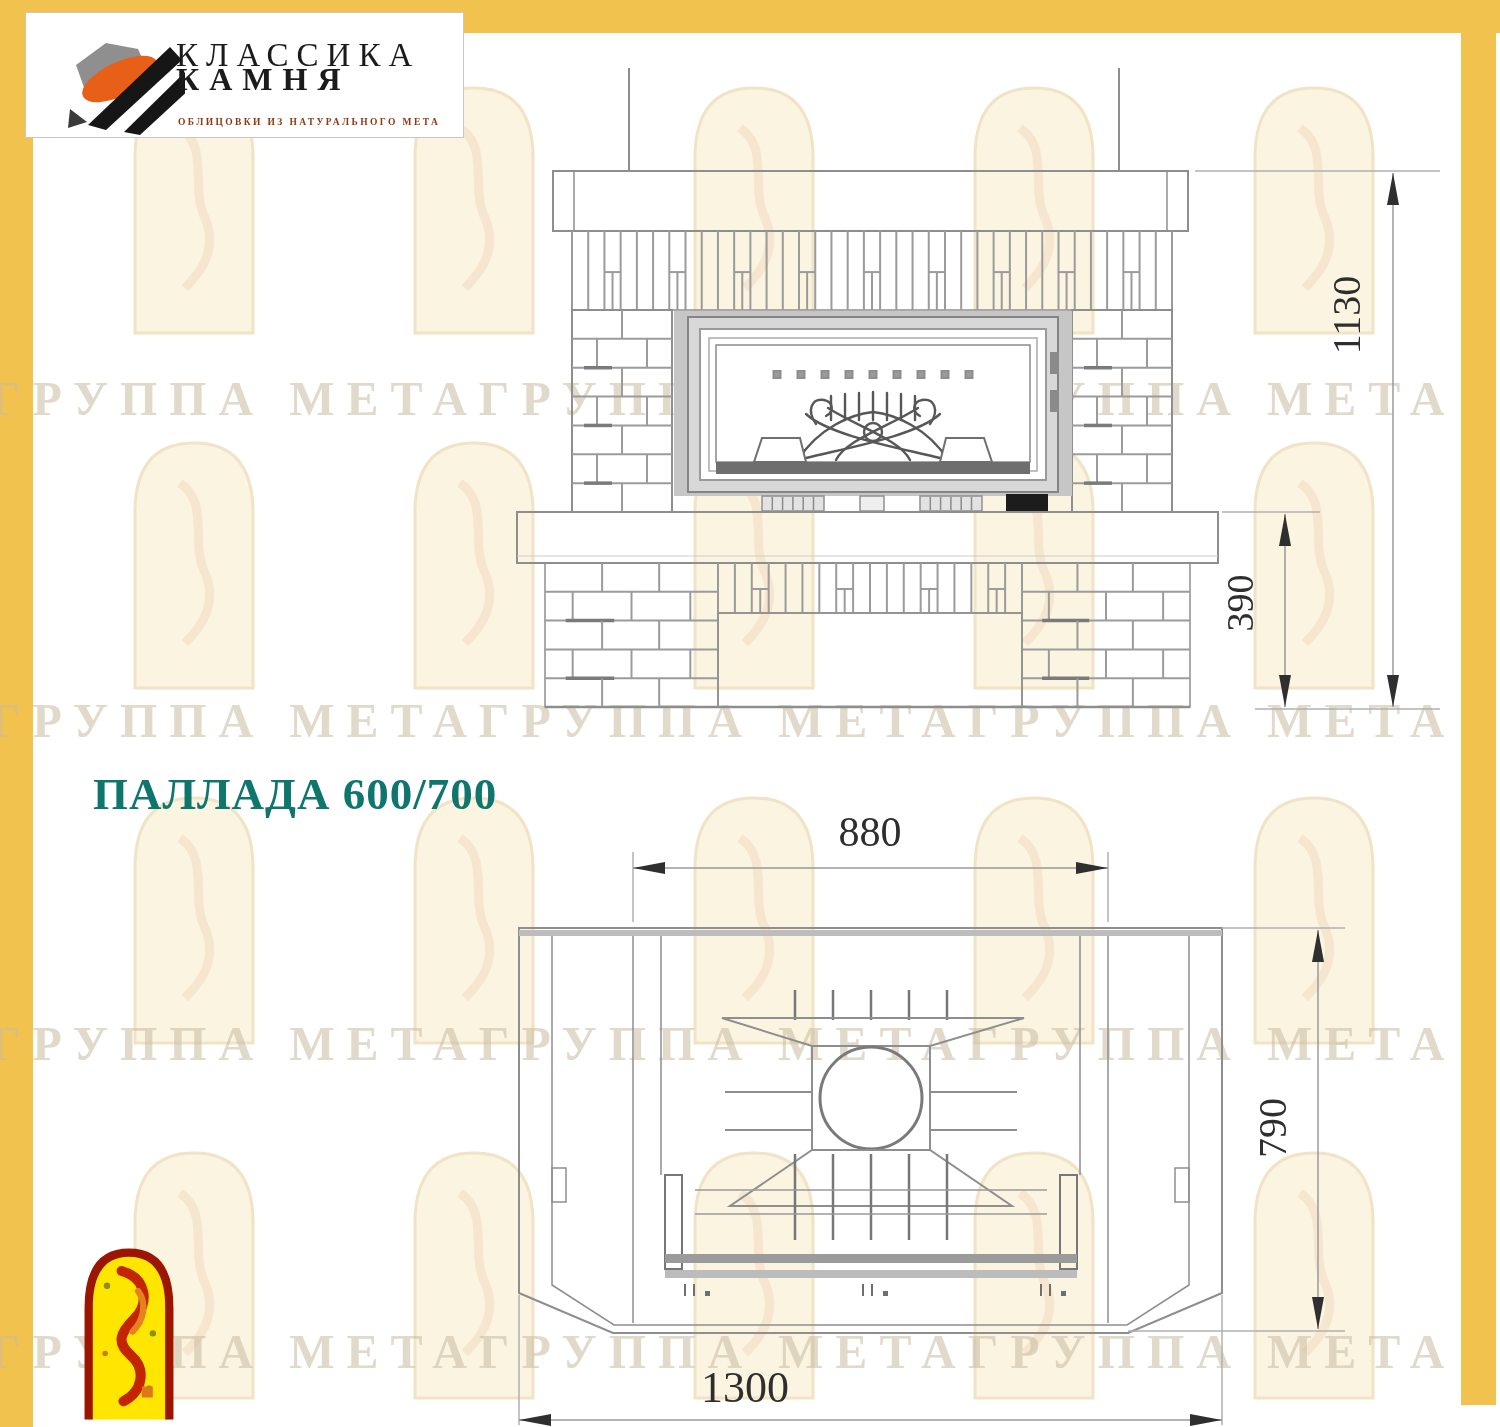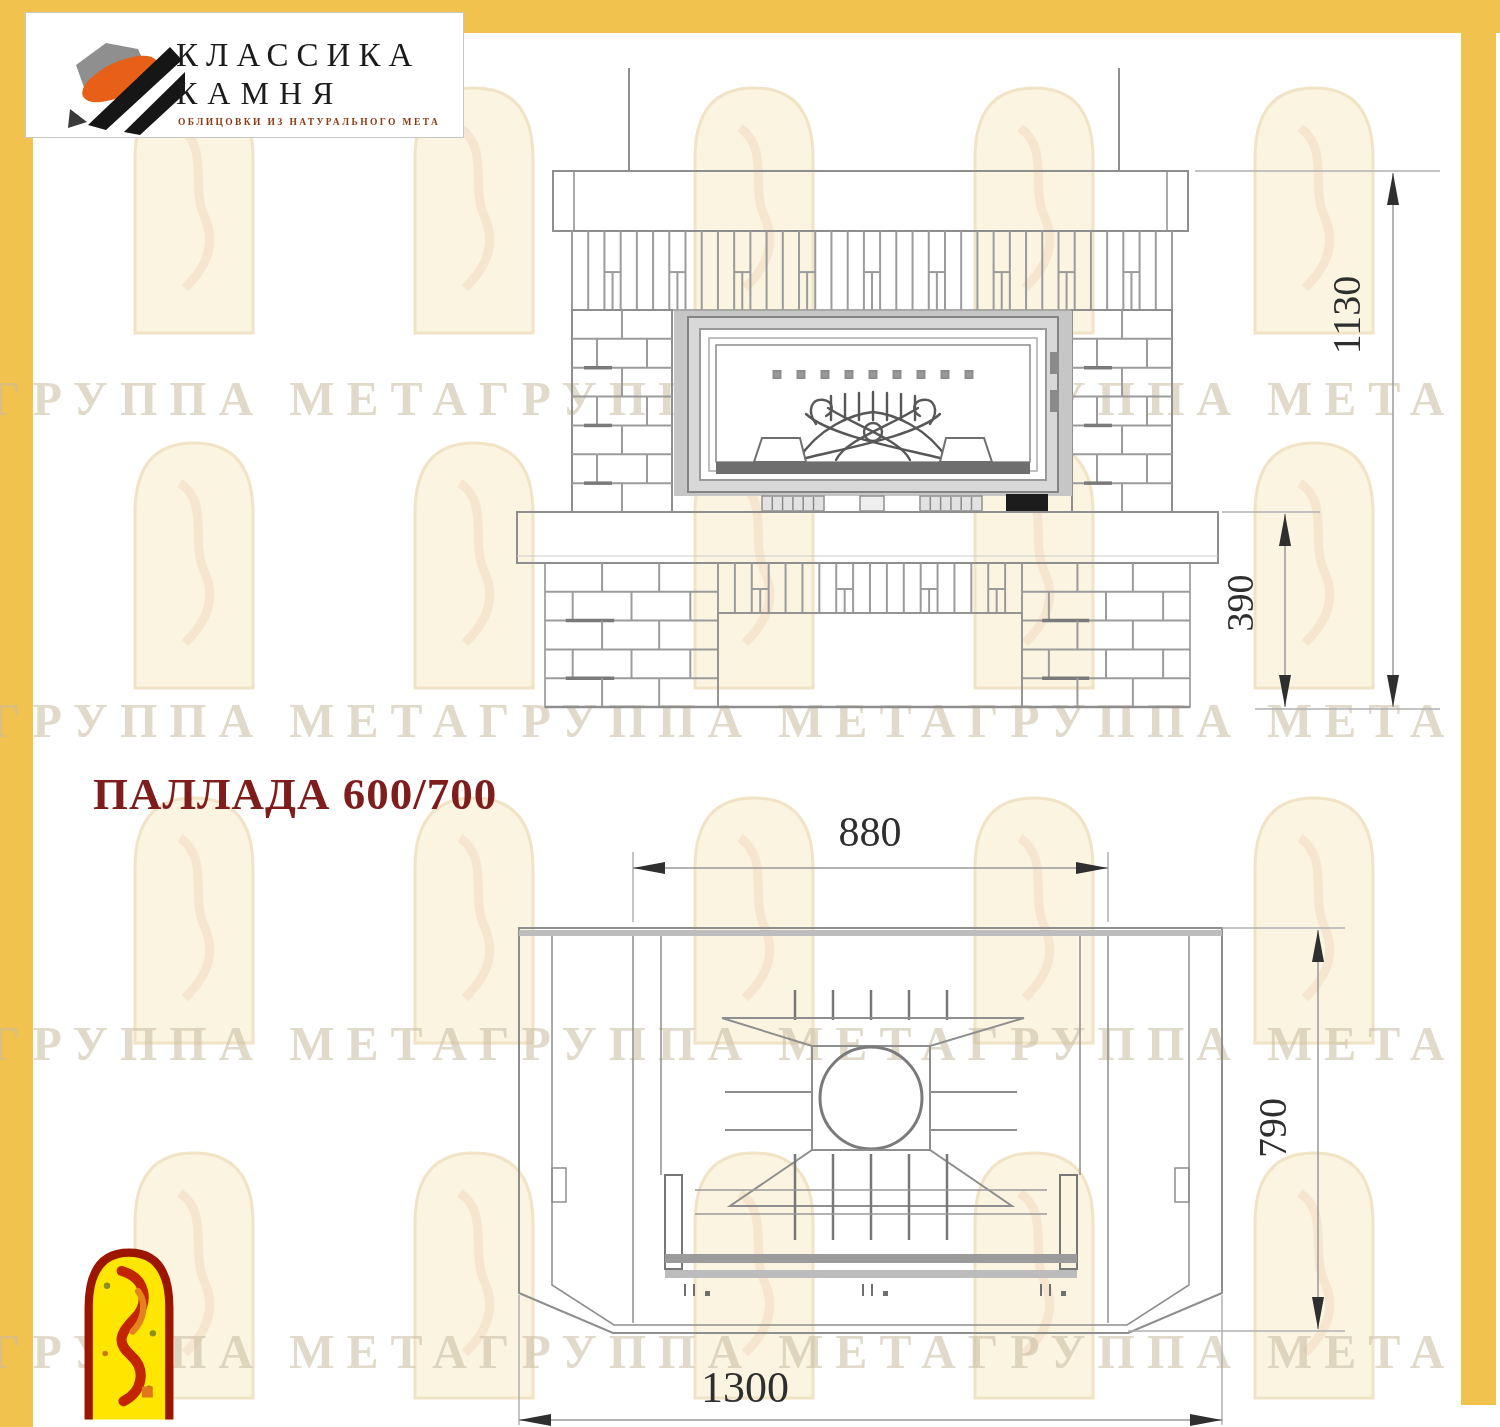--- a/index.html
+++ b/index.html
@@ -6,26 +6,26 @@
   body{width:1500px;height:1427px;position:relative;background:#ffffff;overflow:hidden;
        font-family:"Liberation Serif",serif;}
   .bar{position:absolute;background:#F2C24F}
   #bar-top{left:0;top:0;width:1500px;height:33px}
   #bar-left{left:0;top:0;width:33px;height:1427px}
   #bar-right{left:1461px;top:0;width:35px;height:1405px}
   #logo-box{position:absolute;left:25px;top:12px;width:437px;height:124px;background:#fff;
             border:1px solid #c6c6c6;z-index:5}
   #brand1{position:absolute;left:150px;top:24px;font-size:33px;font-weight:normal;
           letter-spacing:8px;color:#1b1b1b;white-space:nowrap}
-  #brand2{position:absolute;left:150px;top:62px;font-size:32px;font-weight:normal;
+  #brand2{position:absolute;left:150px;top:48px;font-size:32px;font-weight:bold;
           letter-spacing:10px;color:#1b1b1b;white-space:nowrap}
   #brand-tagline{position:absolute;left:152px;top:104px;font-size:9.5px;font-weight:bold;
           letter-spacing:2.4px;color:#8a3a12;white-space:nowrap}
   #page-title{position:absolute;left:93px;top:768px;font-size:45px;font-weight:bold;
-          letter-spacing:1px;color:#7f1d1d;white-space:nowrap;z-index:4}
+          letter-spacing:1px;color:#0f766e;white-space:nowrap;z-index:4}
   #drawing{position:absolute;left:0;top:0;z-index:2}
   #corner-logo{position:absolute;left:74px;top:1236px;z-index:3}
   svg text.dim{font-family:"Liberation Serif",serif;fill:#2e2e2e}
   svg text.wm{font-family:"Liberation Serif",serif;font-weight:bold}
 </style>
 </head>
 <body>
 
 <div class="bar" id="bar-top"></div>
 <div class="bar" id="bar-left"></div>

